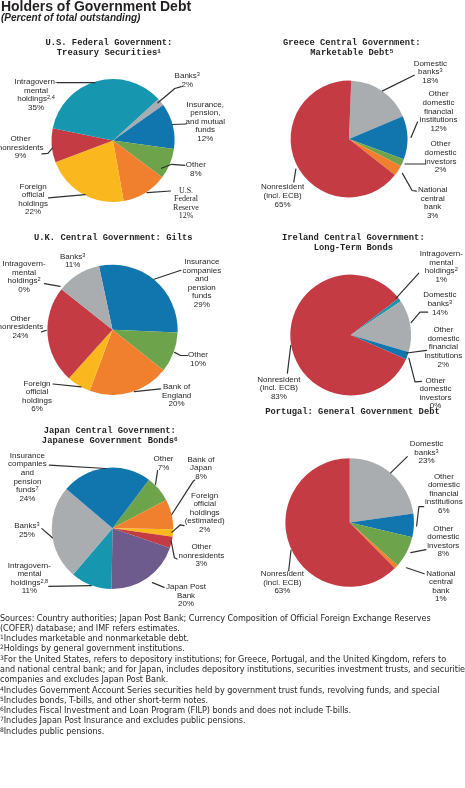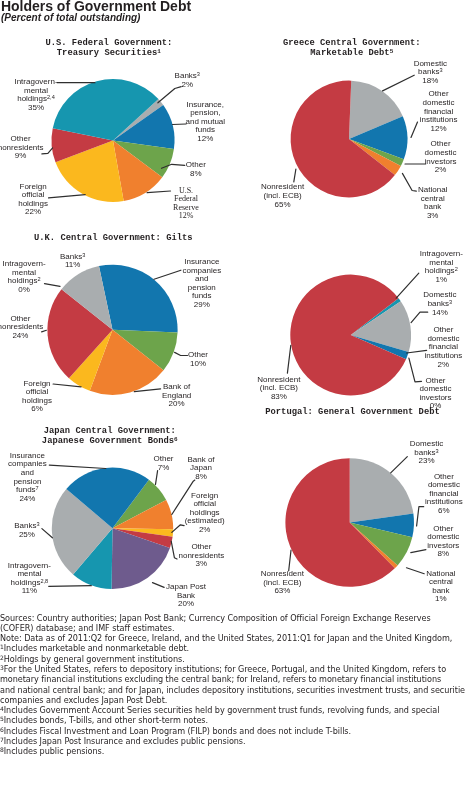--- a/index.html
+++ b/index.html
@@ -116,20 +116,21 @@
           <path d="M350.70 335.00L398.55 298.15A60.4 60.4 0 0 1 400.77 301.22Z" fill="#1696AF" stroke="none" stroke-width="0.0"></path>
           <path d="M350.70 335.00L400.77 301.22A60.4 60.4 0 0 1 408.64 352.05Z" fill="#A9ADAF" stroke="none" stroke-width="0.0"></path>
           <path d="M350.70 335.00L408.64 352.05A60.4 60.4 0 0 1 406.05 359.18Z" fill="#1276AE" stroke="none" stroke-width="0.0"></path>
           <path d="M350.70 335.00L406.05 359.18A60.4 60.4 0 1 1 398.55 298.15Z" fill="#C43B43" stroke="none" stroke-width="0.0"></path>
           <polyline points="418.8,273.2 396.2,298.2" fill="none" stroke="#2f2f2f" stroke-width="1.2" stroke-linejoin="round" stroke-linecap="round"></polyline>
           <polyline points="427.7,312.2 420,312.2 411.1,322.6" fill="none" stroke="#2f2f2f" stroke-width="1.2" stroke-linejoin="round" stroke-linecap="round"></polyline>
           <polyline points="426.6,350.4 406.6,353" fill="none" stroke="#2f2f2f" stroke-width="1.2" stroke-linejoin="round" stroke-linecap="round"></polyline>
           <polyline points="421.5,381.4 415,381.9 408.9,358.1" fill="none" stroke="#2f2f2f" stroke-width="1.2" stroke-linejoin="round" stroke-linecap="round"></polyline>
           <polyline points="287.4,373.1 290.8,345.3" fill="none" stroke="#2f2f2f" stroke-width="1.2" stroke-linejoin="round" stroke-linecap="round"></polyline>
         </svg>
+        <div class="ctitle" style="left: 353.3px; top: 232.5px;">Ireland Central Government:<br>Long-Term Bonds</div>
         <div class="plab" style="left: 441.3px; top: 250px;">Intragovern-<br>mental<br>holdings<sup>2</sup><br>1%</div>
         <div class="plab" style="left: 439.9px; top: 291.4px;">Domestic<br>banks<sup>3</sup><br>14%</div>
         <div class="plab" style="left: 443.4px; top: 326.3px;">Other<br>domestic<br>financial<br>institutions<br>2%</div>
         <div class="plab" style="left: 435.5px; top: 376.5px;">Other<br>domestic<br>investors<br>0%</div>
         <div class="plab" style="left: 278.9px; top: 375.5px;">Nonresident<br>(incl. ECB)<br>83%</div>
       </div>
       <div class="chart">
         <svg class="gfx" viewBox="0 0 465 788">
           <path d="M112.50 528.30L148.95 479.76A60.7 60.7 0 0 1 166.14 499.90Z" fill="#6DA44B" stroke="none" stroke-width="0.0"></path>
           <path d="M112.50 528.30L166.14 499.90A60.7 60.7 0 0 1 173.19 529.25Z" fill="#F0802E" stroke="none" stroke-width="0.0"></path>
@@ -174,27 +175,25 @@
         <div class="ctitle" style="left: 352.5px; top: 407px;">Portugal: General Government Debt</div>
         <div class="plab" style="left: 426.5px; top: 440px;">Domestic<br>banks<sup>3</sup><br>23%</div>
         <div class="plab" style="left: 443.9px; top: 472.5px;">Other<br>domestic<br>financial<br>institutions<br>6%</div>
         <div class="plab" style="left: 443.3px; top: 524.5px;">Other<br>domestic<br>investors<br>8%</div>
         <div class="plab" style="left: 440.9px; top: 569.5px;">National<br>central<br>bank<br>1%</div>
         <div class="plab" style="left: 282.4px; top: 570px;">Nonresident<br>(incl. ECB)<br>63%</div>
       </div>
     </div>
   <div id="notes">
       <div class="nline">Sources: Country authorities; Japan Post Bank; Currency Composition of Official Foreign Exchange Reserves</div>
-      <div class="nline">(COFER) database; and IMF staff estimates.</div>
-      <div class="nline">Note: Data as of 2011:Q2 for Greece, Ireland, and the United States, 2011:Q1 for Japan and the United Kingdom,</div>
+      <div class="nline">(COFER) database; and IMF refers estimates.</div>
       <div class="nline"><sup>1</sup>Includes marketable and nonmarketable debt.</div>
       <div class="nline"><sup>2</sup>Holdings by general government institutions.</div>
       <div class="nline"><sup>3</sup>For the United States, refers to depository institutions; for Greece, Portugal, and the United Kingdom, refers to</div>
-      <div class="nline">monetary financial institutions excluding the central bank;  for  Ireland, refers to monetary financial institutions</div>
       <div class="nline">and national central bank; and for Japan, includes depository institutions, securities investment trusts, and securities</div>
-      <div class="nline">companies and excludes Japan Post Debt.</div>
+      <div class="nline">companies and excludes Japan Post Bank.</div>
       <div class="nline"><sup>4</sup>Includes Government Account Series securities held by government trust funds, revolving funds, and special</div>
       <div class="nline"><sup>5</sup>Includes bonds, T-bills, and other short-term notes.</div>
       <div class="nline"><sup>6</sup>Includes Fiscal Investment and Loan Program (FILP) bonds and does not include T-bills.</div>
       <div class="nline"><sup>7</sup>Includes Japan Post Insurance and excludes public pensions.</div>
       <div class="nline"><sup>8</sup>Includes public pensions.</div>
     </div>
 </div>
 
 </body></html>

